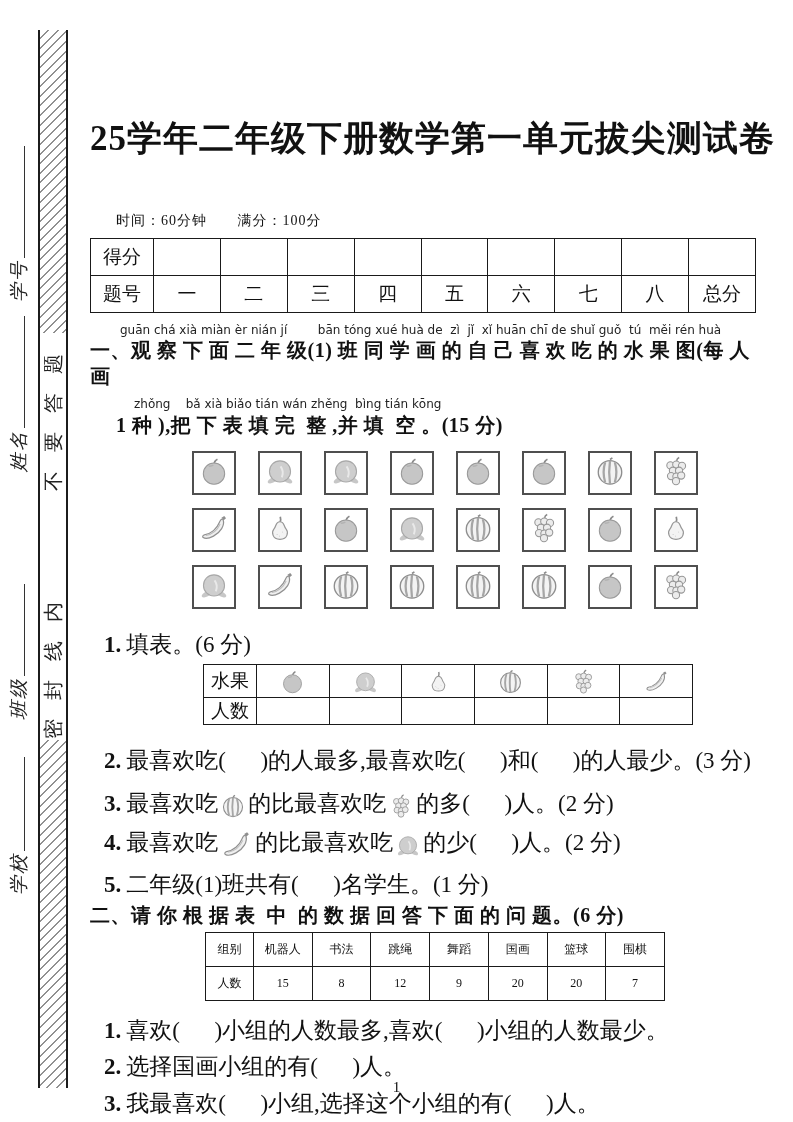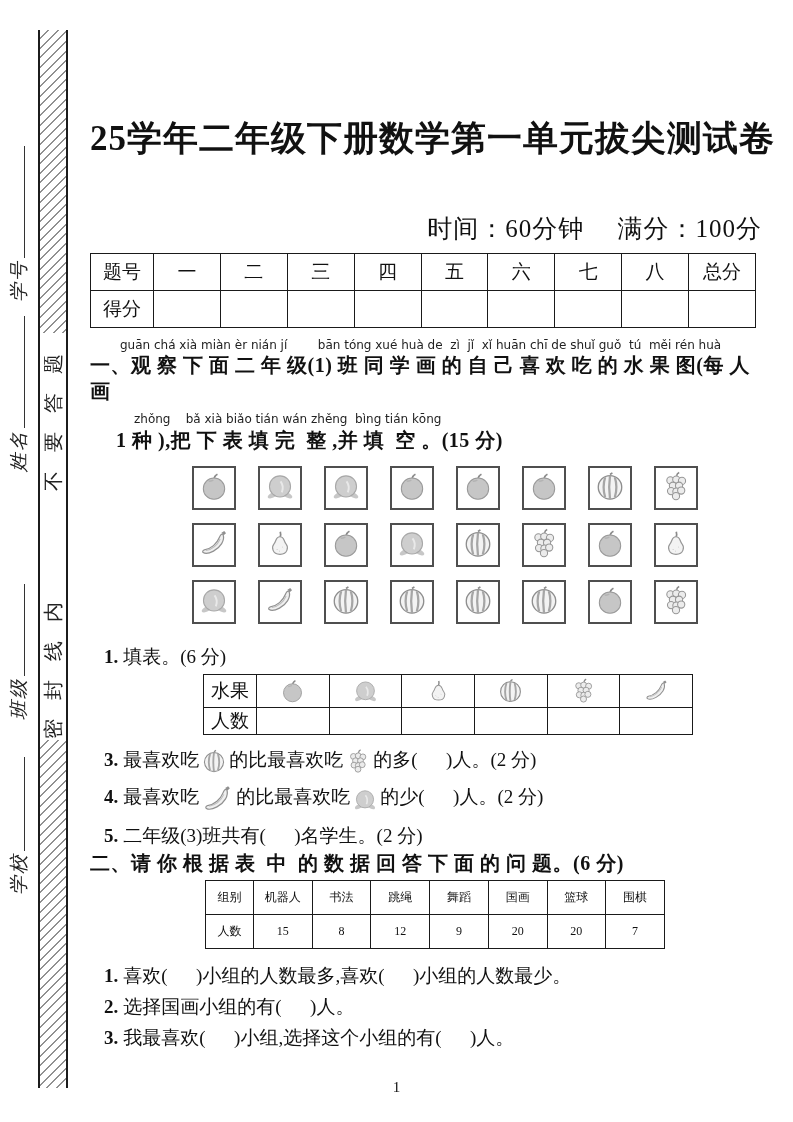--- a/index.html
+++ b/index.html
@@ -27,21 +27,21 @@
   .hatch-bottom{flex:1;}
   .seal-text{position:absolute;left:50%;top:50%;
     transform:translate(-50%,-50%) rotate(-90deg);white-space:nowrap;
     font-size:20px;letter-spacing:19px;color:#222;}
   .seal-gap{display:inline-block;width:92px;}
 
   
   .content{position:absolute;left:90px;top:0;width:672px;}
   .paper-title{margin-top:116px;text-align:center;font-size:35px;font-weight:bold;
     letter-spacing:1px;line-height:1.3;white-space:nowrap;}
-  .info-line{margin-top:50px;text-align:right;font-size:25px;letter-spacing:1px;}
+  .info-line{margin-top:50px;text-align:left;font-size:14px;letter-spacing:1px;}
   .info-line span{margin-left:26px;}
 
   table{border-collapse:collapse;table-layout:fixed;}
   td{border:1.8px solid #1a1a1a;text-align:center;vertical-align:middle;
      font-size:19px;padding:0;}
 
   .score-table{margin-top:8px;width:666px;}
   .score-table tr{height:37px;}
   .score-table td:first-child{width:62px;}
 
@@ -53,21 +53,21 @@
   .hline{font-size:20px;font-weight:bold;letter-spacing:0.5px;line-height:1.3;
     white-space:pre-wrap;}
   .hline2{margin-left:26px;}
 
   .fruit-grid{margin-top:13px;margin-left:102px;display:grid;
     grid-template-columns:repeat(8,44px);column-gap:22px;row-gap:13px;}
   .fruit-cell{width:44px;height:44px;border:2px solid #4f4f4f;box-sizing:border-box;
     display:flex;align-items:center;justify-content:center;background:#fff;}
   .fruit-cell svg{width:32px;height:32px;}
 
-  .qline{font-size:19px;line-height:1.35;margin:0 0 0 14px;white-space:pre-wrap;}
+  .qline{font-size:23px;line-height:1.35;margin:0 0 0 14px;white-space:pre-wrap;}
   .qnum{font-weight:bold;margin-right:5px;}
   .q1{margin-top:20px;}
   .q2{margin-top:20px;}
   .q3{margin-top:12px;}
   .q4{margin-top:8px;}
   .q5{margin-top:8px;}
   .inline-icon{display:inline-block;vertical-align:middle;margin:0 2px;}
   .inline-icon svg{width:26px;height:26px;display:block;}
   .q4 .inline-icon.big svg{width:33px;height:33px;}
 
@@ -119,43 +119,43 @@
 
     <div class="paper-title">25学年二年级下册数学第一单元拔尖测试卷</div>
 
     <div class="info-line">
       <span>时间：60分钟</span>
       <span>满分：100分</span>
     </div>
 
     <table class="score-table">
         <tbody>
+          <tr>
+            <td>得分</td>
+            <td></td>
+            <td></td>
+            <td></td>
+            <td></td>
+            <td></td>
+            <td></td>
+            <td></td>
+            <td></td>
+            <td></td>
+          </tr>
           <tr>
             <td>题号</td>
             <td>一</td>
             <td>二</td>
             <td>三</td>
             <td>四</td>
             <td>五</td>
             <td>六</td>
             <td>七</td>
             <td>八</td>
             <td>总分</td>
-          </tr>
-          <tr>
-            <td>得分</td>
-            <td></td>
-            <td></td>
-            <td></td>
-            <td></td>
-            <td></td>
-            <td></td>
-            <td></td>
-            <td></td>
-            <td></td>
           </tr>
         </tbody>
       </table>
 
     <div class="pinyin py1">guān chá xià miàn èr nián jí        bān tóng xué huà de  zì  jǐ  xǐ huān chī de shuǐ guǒ  tú  měi rén huà</div>
     <div class="hline">一、观 察 下 面 二 年 级(1) 班 同 学 画 的 自 己 喜 欢 吃 的 水 果 图(每 人 画</div>
     <div class="pinyin py2">zhǒng    bǎ xià biǎo tián wán zhěng  bìng tián kōng</div>
     <div class="hline hline2">1 种 ),把 下 表 填 完  整 ,并 填  空 。(15 分)</div>
 
     <div class="fruit-grid">
@@ -412,20 +412,21 @@
             <td></td>
             <td></td>
             <td></td>
             <td></td>
             <td></td>
             <td></td>
           </tr>
         </tbody>
       </table>
 
+    <p class="qline q2"><span class="qnum">2.</span><span>最喜欢吃(      )的人最多,最喜欢吃(      )和(      )的人最少。(3 分)</span></p>
 
     <p class="qline q3"><span class="qnum">3.</span><span>最喜欢吃</span><span class="inline-icon"><svg viewBox="0 0 24 24">
             <path d="M12 3.4 l1.8 -1.2" fill="none" stroke="#8a8a8a" stroke-width="1.2"></path>
             <circle cx="12" cy="13" r="8.8" fill="#f3f3f3" stroke="#8e8e8e" stroke-width="1"></circle>
             <path d="M8.4 5.4 q-2.4 7.6 0 15.2 M12 4.2 q-1.3 8.8 0 17.6 M15.6 5.4 q2.4 7.6 0 15.2" fill="none" stroke="#a6a6a6" stroke-width="1.7"></path>
           </svg></span><span>的比最喜欢吃</span><span class="inline-icon"><svg viewBox="0 0 24 24">
             <path d="M12.4 4.4 q0.4 -2 2 -2.6" fill="none" stroke="#8a8a8a" stroke-width="1.2"></path>
             <g fill="#ececec" stroke="#979797" stroke-width="0.8">
               <circle cx="7.8" cy="7.8" r="2.7"></circle>
               <circle cx="12.2" cy="7.2" r="2.7"></circle>
@@ -443,21 +444,21 @@
             <path d="M17.6 4.4 l2.1 -1.4 1.3 1.6 -1.7 1.5 z" fill="#8f8f8f"></path>
             <path d="M18.8 5.6 c1.5 4.4 -1.9 9.7 -7.2 12.5 -3.2 1.7 -6.3 2 -7.7 1.1 -0.8 -0.5 -0.4 -1.6 0.9 -2.1 5 -0.7 9.4 -4.6 11.2 -9.2 0.6 -1.6 1.4 -3 2.8 -2.3 z" fill="#efefef" stroke="#909090" stroke-width="0.9"></path>
             <path d="M6 17.6 c4.6 -0.9 8.7 -4.3 10.6 -8.6" fill="none" stroke="#bdbdbd" stroke-width="0.8"></path>
           </svg></span><span>的比最喜欢吃</span><span class="inline-icon"><svg viewBox="0 0 24 24">
             <ellipse cx="6.6" cy="18.8" rx="4.2" ry="1.9" transform="rotate(-27 6.6 18.8)" fill="#c7c7c7"></ellipse>
             <ellipse cx="17.4" cy="18.8" rx="4.2" ry="1.9" transform="rotate(27 17.4 18.8)" fill="#c7c7c7"></ellipse>
             <circle cx="12" cy="12.3" r="7.9" fill="#cecece" stroke="#a8a8a8" stroke-width="0.8"></circle>
             <path d="M12.4 8.6 q2.8 3.6 1 8.2" fill="none" stroke="#e9e9e9" stroke-width="1.5"></path>
           </svg></span><span>的少(      )人。(2 分)</span></p>
 
-    <p class="qline q5"><span class="qnum">5.</span><span>二年级(3)班共有(      )名学生。(2 分)</span></p>
+    <p class="qline q5"><span class="qnum">5.</span><span>二年级(1)班共有(      )名学生。(1 分)</span></p>
 
     <div class="hline sec2-line">二、请 你 根 据 表  中  的 数 据 回 答 下 面 的 问 题。(6 分)</div>
 
     <table class="group-table">
         <tbody>
           <tr>
             <td>组别</td>
             <td>机器人</td>
             <td>书法</td>
             <td>跳绳</td>

